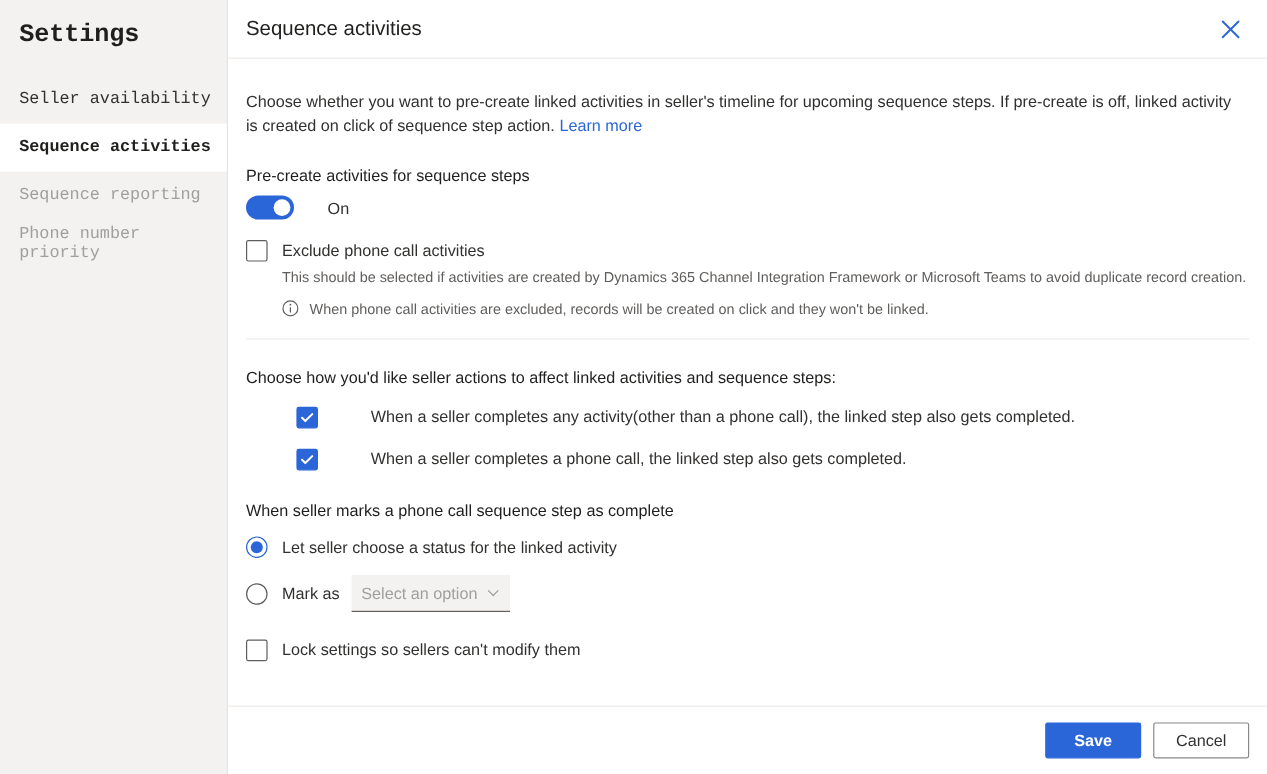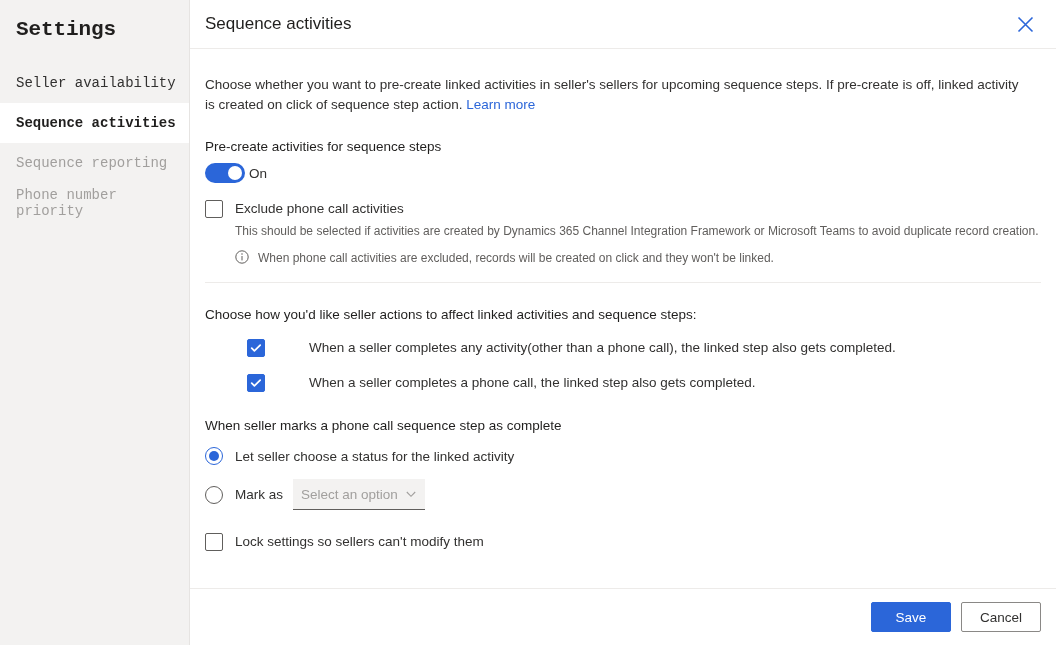--- a/index.html
+++ b/index.html
@@ -139,21 +139,21 @@
     top: 3px;
     left: 23px;
     width: 14px;
     height: 14px;
     border-radius: 50%;
     background: #ffffff;
   }
   .toggle-label {
     font-size: 13.5px;
     color: #323130;
-    margin-left: 4px;
+    margin-left: 28px;
   }
 
   
   .cb-row {
     display: flex;
     align-items: center;
     margin-top: 16px;
   }
   .cb {
     width: 18px;
@@ -288,21 +288,21 @@
     font-size: 13.5px;
     font-family: "Liberation Sans", sans-serif;
     border-radius: 2px;
     cursor: pointer;
     padding: 0 14px;
   }
   .btn-primary {
     background: #2b66d9;
     color: #ffffff;
     border: 1px solid #2b66d9;
-    font-weight: normal;
+    font-weight: bold;
     margin-right: 10px;
   }
   .btn-secondary {
     background: #ffffff;
     color: #323130;
     border: 1px solid #8a8886;
   }
 </style>
 </head>
 <body>
@@ -333,21 +333,21 @@
       <div class="panel-title">Sequence activities</div>
       <button class="close-btn">
         <svg width="17" height="17" viewBox="0 0 17 17">
           <path d="M1.5 1.5 L15.5 15.5 M15.5 1.5 L1.5 15.5" stroke="#2b66d9" stroke-width="1.6" fill="none"></path>
         </svg>
       </button>
     </div>
 
     <div class="content">
 
-      <p class="desc"><span>Choose whether you want to pre-create linked activities in seller's sellers for upcoming sequence steps. If pre-create is off, linked activity is created on click of sequence step action.</span> <a class="link">Learn more</a></p>
+      <p class="desc"><span>Choose whether you want to pre-create linked activities in seller's timeline for upcoming sequence steps. If pre-create is off, linked activity is created on click of sequence step action.</span> <a class="link">Learn more</a></p>
 
       <div class="section-label">Pre-create activities for sequence steps</div>
 
       <div class="toggle-row">
         <div class="toggle">
           <div class="knob"></div>
         </div>
         <span class="toggle-label">On</span>
       </div>
 

